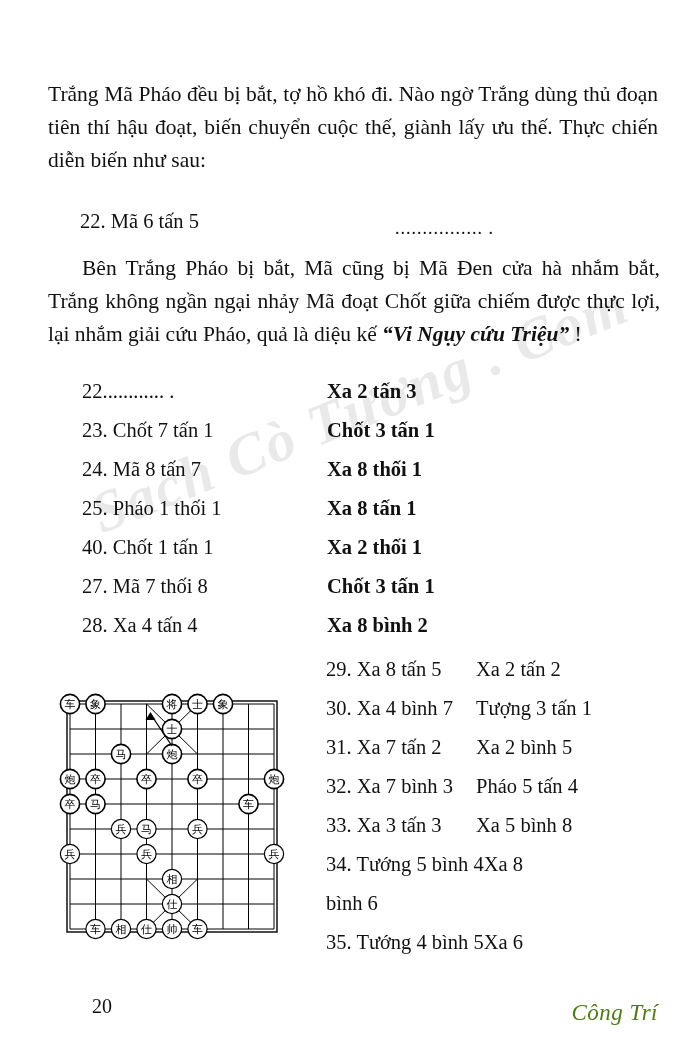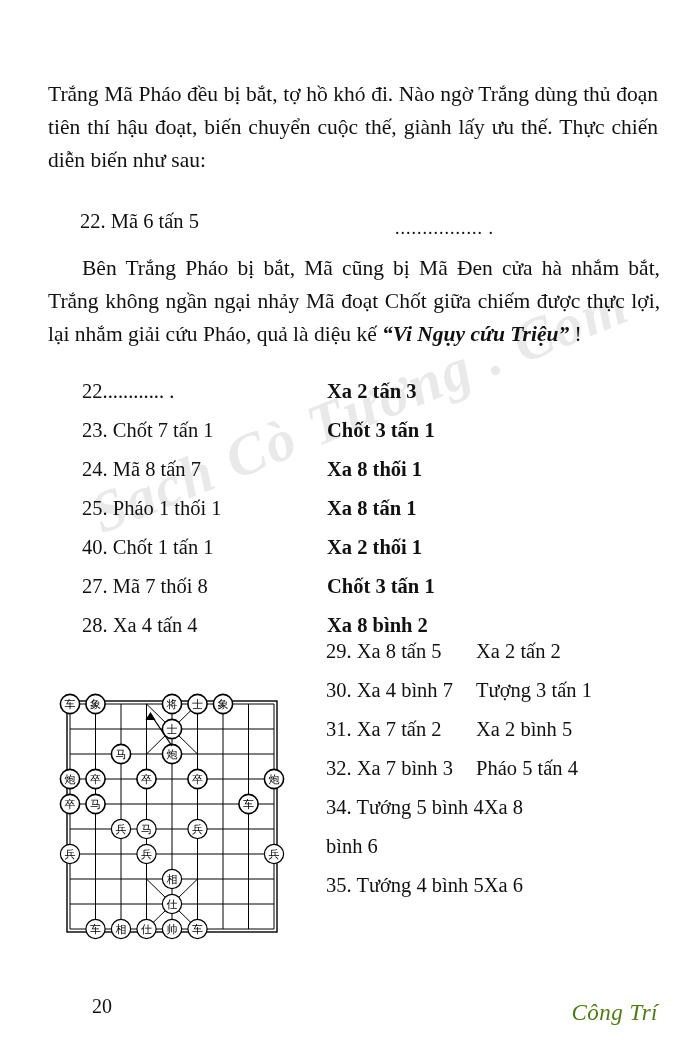--- a/index.html
+++ b/index.html
@@ -96,21 +96,21 @@
     height: 39px;
     align-items: flex-start;
   }
   .mv-left  { width: 245px; }
   .mv-right { width: 300px; font-weight: bold; }
 
   
   .moves2 {
     position: absolute;
     left: 326px;
-    top: 640px;
+    top: 658px;
     width: 340px;
     font-size: 20.5px;
   }
   .move-row2 {
     display: flex;
     height: 39px;
     align-items: flex-start;
     white-space: nowrap;
   }
   .mv2-left  { min-width: 150px; }
@@ -210,20 +210,24 @@
         <span class="mv2-left">30. Xa 4 bình 7</span>
         <span class="mv2-right">Tượng 3 tấn 1</span>
       </div>
       <div class="move-row2">
         <span class="mv2-left">31. Xa 7 tấn 2</span>
         <span class="mv2-right">Xa 2 bình 5</span>
       </div>
       <div class="move-row2">
         <span class="mv2-left">32. Xa 7 bình 3</span>
         <span class="mv2-right">Pháo 5 tấn 4</span>
+      </div>
+      <div class="move-row2">
+        <span class="mv2-left">33. Xa 3 tấn 3</span>
+        <span class="mv2-right">Xa 5 bình 8</span>
       </div>
       <div class="move-row2">
         <span class="mv2-left">34. Tướng 5 bình 4</span>
         <span class="mv2-right">Xa   8</span>
       </div>
       <div class="wrapline">bình 6</div>
       <div class="move-row2">
         <span class="mv2-left">35. Tướng 4 bình 5</span>
         <span class="mv2-right">Xa    6</span>
       </div>

